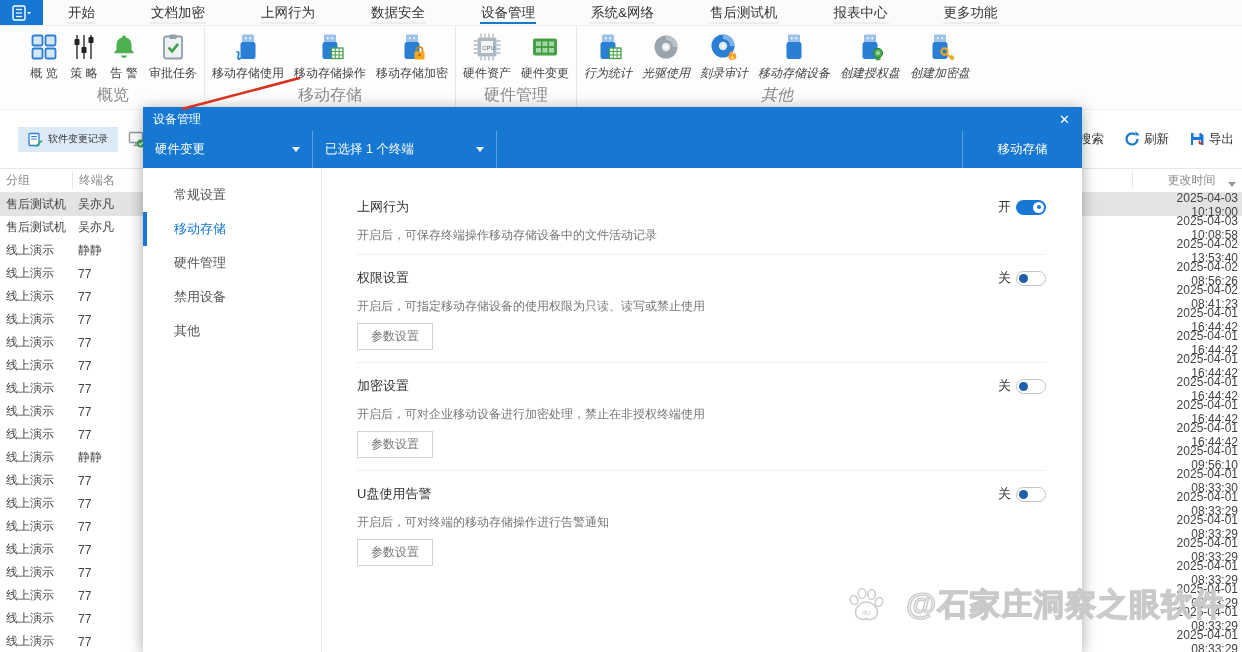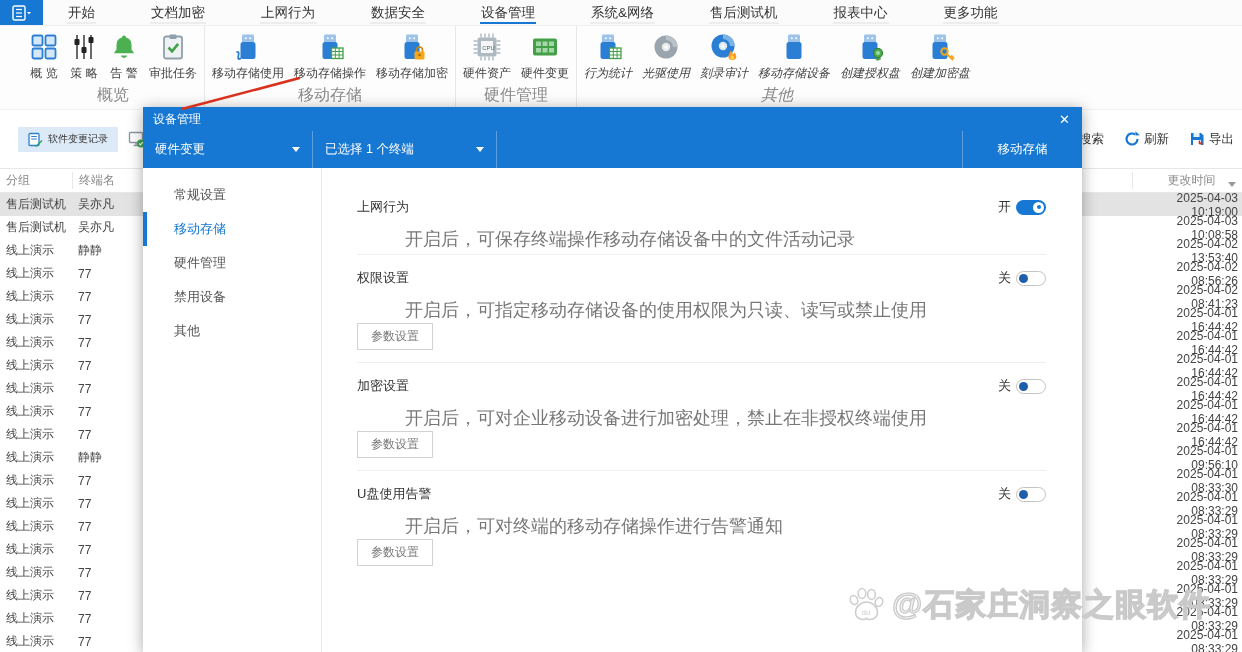--- a/index.html
+++ b/index.html
@@ -68,26 +68,26 @@
   .sec.divided { border-bottom:1px solid #efefef; }
   .sec-head { display:flex; align-items:center; justify-content:space-between; height:18px; }
   .sec-title { font-size:13px; color:#333; }
   .sec-right { display:flex; align-items:center; gap:5px; font-size:13px; color:#333; }
   .toggle { width:30px; height:15px; border-radius:8px; position:relative; cursor:pointer; }
   .toggle.on { background:#1678d2; }
   .toggle.on .knob { position:absolute; right:2px; top:2px; width:11px; height:11px; border-radius:50%; background:#fff; }
   .toggle.on .knob::after { content:""; position:absolute; left:3.5px; top:3.5px; width:4px; height:4px; border-radius:50%; background:#1678d2; }
   .toggle.off { background:#fff; border:1px solid #c3c3c3; }
   .toggle.off .knob { position:absolute; left:2px; top:2px; width:9px; height:9px; border-radius:50%; background:#1d5fa8; }
-  .sec-desc { margin-top:11px; font-size:18px; color:#777; height:15px;margin-left:48px; }
+  .sec-desc { margin-top:11px; font-size:12px; color:#777; height:15px; }
   .param-btn { margin-top:10px; display:inline-block; padding:4px 13px; border:1px solid #d2d2d2; color:#777; font-size:12px; background:#fff; cursor:pointer;font-family:Liberation Serif, serif; }
 
   
   .arrows { position:absolute; inset:0; z-index:40; pointer-events:none; }
-  .watermark { position:absolute; left:846px; top:584px; z-index:50; display:flex; align-items:center; gap:6px; pointer-events:none; }
+  .watermark { position:absolute; left:846px; top:584px; z-index:50; display:flex; align-items:center; gap:20px; pointer-events:none; }
   .wm-text {
     font-size:31px; font-weight:bold; letter-spacing:1px;
     color:rgba(255,255,255,.82); -webkit-text-stroke:1.2px #c9c9c9;
     text-shadow:0 0 1px #bdbdbd;
   }
 </style>
 </head>
 <body>
 
 <div class="menubar">

